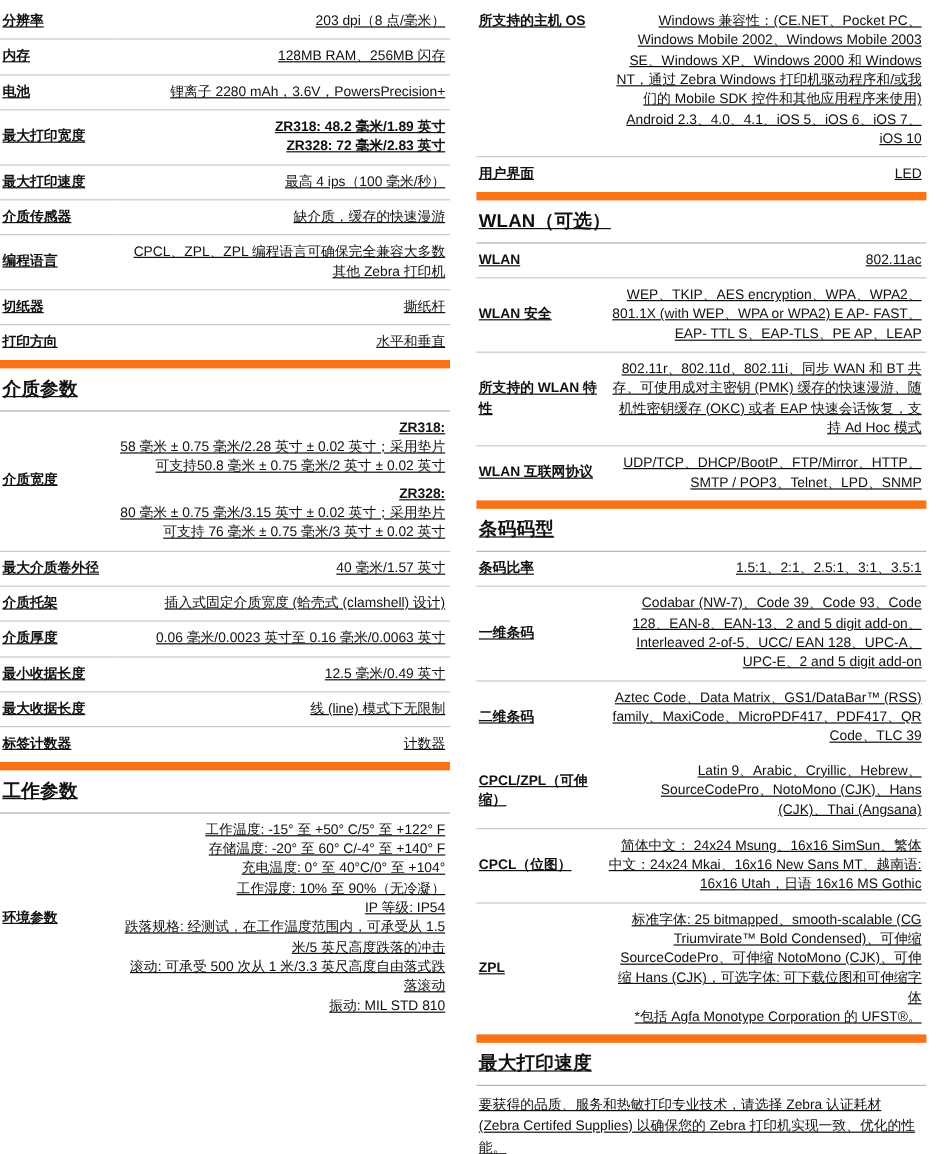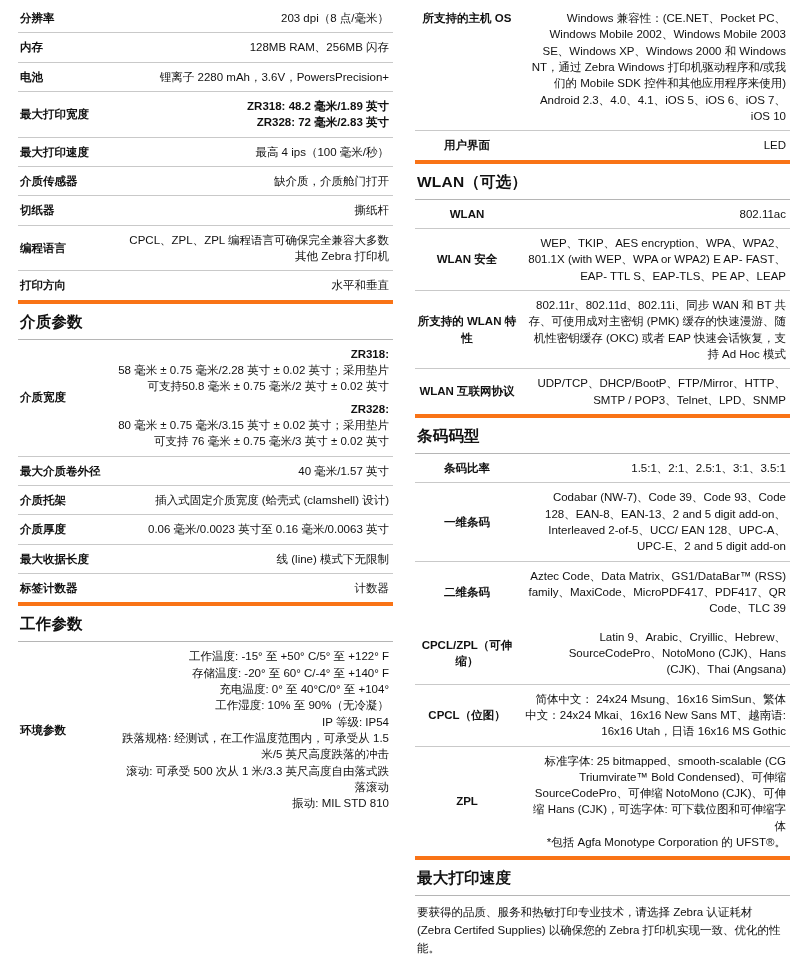--- a/index.html
+++ b/index.html
@@ -11,53 +11,54 @@
     width: 790px;
     height: 962px;
     font-family: "Liberation Sans", "DejaVu Sans", sans-serif;
     color: #111111;
     font-size: 11.5px;
     line-height: 1.42;
   }
   .page {
     width: 790px;
     height: 962px;
-    padding: 4px 10px 0 18px;
+    padding: 4px 10px 0 0;
     display: flex;
     gap: 22px;
+    text-decoration: underline;
   }
   .col {
     width: 375px;
     flex: 0 0 375px;
   }
   table.spec {
     width: 100%;
     border-collapse: collapse;
     table-layout: fixed;
   }
   table.spec td {
     border-bottom: 1px solid #c9c9c9;
     padding: 6px 4px 6px 2px;
     vertical-align: top;
   }
   table.spec td.k {
     width: 98px;
     font-weight: bold;
     padding-right: 6px;
   }
-  table.spec td.k.wide { width: 108px; text-align: center; }
+  table.spec td.k.wide { width: 108px; }
   table.spec tr.noline td { border-bottom: none; }
   .sec {
     font-size: 15.5px;
     font-weight: bold;
     padding: 7px 2px 6px 2px;
     border-bottom: 1px solid #b5b5b5;
     letter-spacing: .2px;
   }
-  .sec.top { border-top: 4px solid #f97316; }
+  .sec.top { border-top: 7px solid #f97316; }
   .sub { font-weight: bold; }
   .val p { margin: 0; text-align: right; }
   .note {
     padding: 8px 2px 0 2px;
     font-size: 11.5px;
     line-height: 1.55;
   }
   .vcenter { vertical-align: middle !important; }
 </style>
 </head>
@@ -96,33 +97,33 @@
         </tr>
         <tr>
           <td class="k">最大打印速度</td>
           <td class="val">
             <p>最高 4 ips（100 毫米/秒）</p>
           </td>
         </tr>
         <tr>
           <td class="k">介质传感器</td>
           <td class="val">
-            <p>缺介质，介质舱门打开</p>
+            <p>缺介质，缓存的快速漫游</p>
+          </td>
+        </tr>
+        <tr>
+          <td class="k vcenter">编程语言</td>
+          <td class="val">
+            <p>CPCL、ZPL、ZPL 编程语言可确保完全兼容大多数其他 Zebra 打印机</p>
           </td>
         </tr>
         <tr>
           <td class="k">切纸器</td>
           <td class="val">
             <p>撕纸杆</p>
-          </td>
-        </tr>
-        <tr>
-          <td class="k vcenter">编程语言</td>
-          <td class="val">
-            <p>CPCL、ZPL、ZPL 编程语言可确保完全兼容大多数其他 Zebra 打印机</p>
           </td>
         </tr>
         <tr class="noline">
           <td class="k">打印方向</td>
           <td class="val">
             <p>水平和垂直</p>
           </td>
         </tr>
       </tbody>
     </table>
@@ -149,20 +150,26 @@
         <tr>
           <td class="k vcenter">介质托架</td>
           <td class="val">
             <p>插入式固定介质宽度 (蛤壳式 (clamshell) 设计)</p>
           </td>
         </tr>
         <tr>
           <td class="k">介质厚度</td>
           <td class="val">
             <p>0.06 毫米/0.0023 英寸至 0.16 毫米/0.0063 英寸</p>
+          </td>
+        </tr>
+        <tr>
+          <td class="k">最小收据长度</td>
+          <td class="val">
+            <p>12.5 毫米/0.49 英寸</p>
           </td>
         </tr>
         <tr>
           <td class="k">最大收据长度</td>
           <td class="val">
             <p>线 (line) 模式下无限制</p>
           </td>
         </tr>
         <tr class="noline">
           <td class="k">标签计数器</td>

